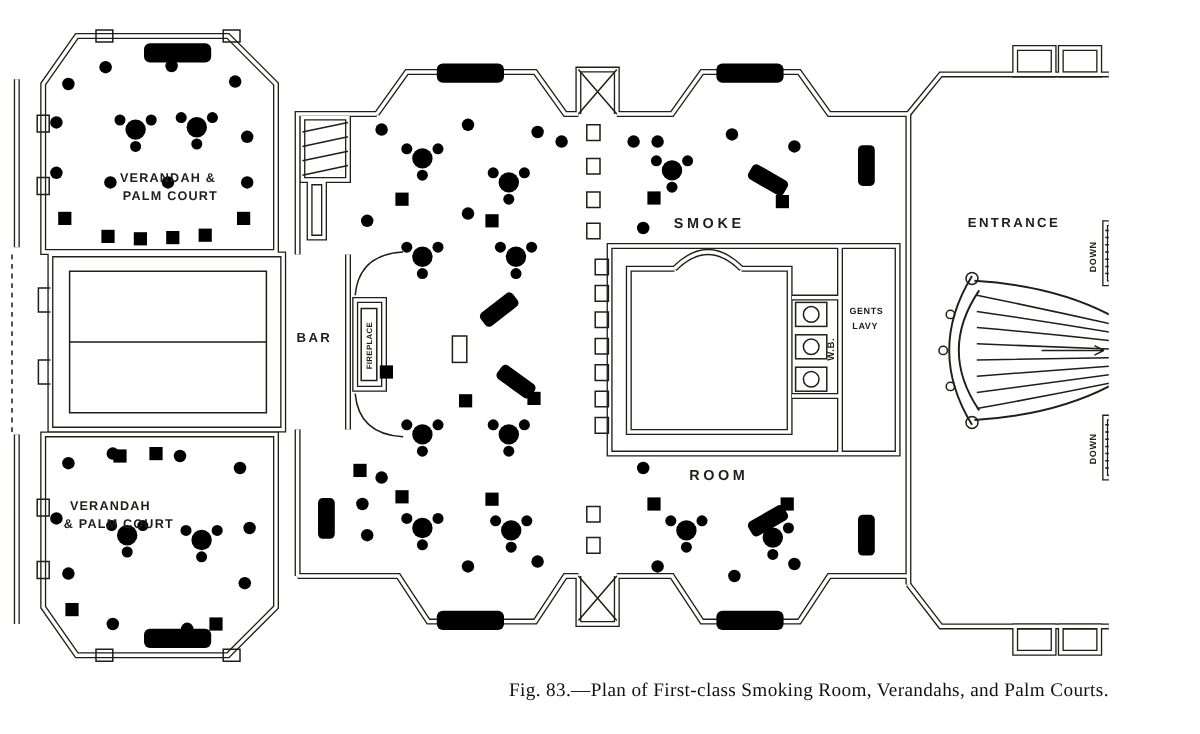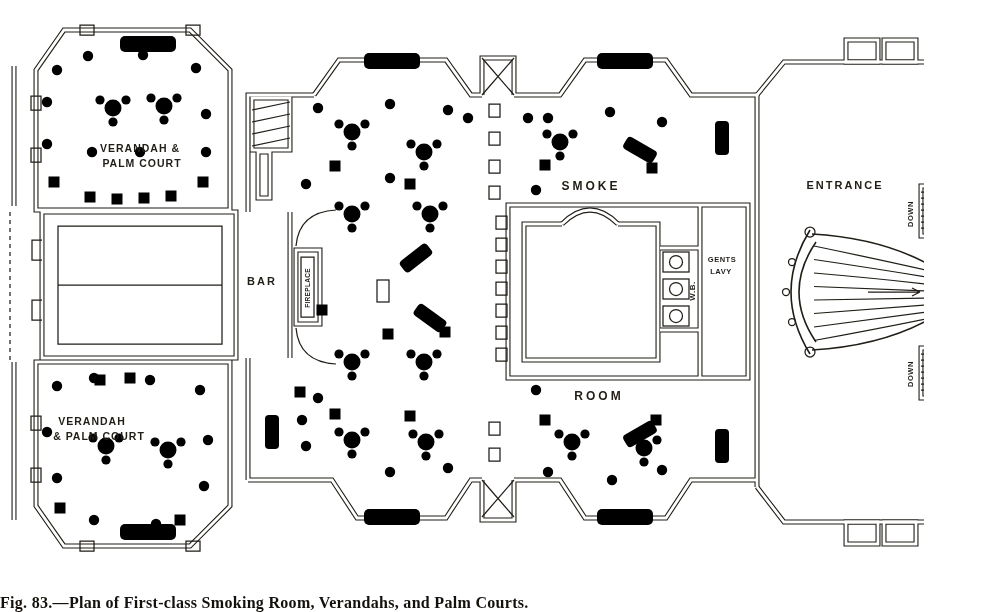--- a/index.html
+++ b/index.html
@@ -12,22 +12,22 @@
   .thin path,.thin rect,.thin circle,.thin line{stroke:#211d17;stroke-width:1.25;fill:none;}
   .med path{stroke:#211d17;stroke-width:1.6;fill:none;}
   .dash{stroke-dasharray:4 4;}
   .t{font-family:"Liberation Sans",sans-serif;font-weight:bold;fill:#211d17;}
   .s10{font-size:10.5px;letter-spacing:1px;}
   .s11{font-size:11px;letter-spacing:2px;}
   .s12{font-size:12px;letter-spacing:3px;}
   .s8{font-size:8px;letter-spacing:.5px;}
   .s7{font-size:7.5px;letter-spacing:.5px;}
   .s6{font-size:6.5px;letter-spacing:.3px;}
-  #caption{position:absolute;left:0;right:0;top:594px;text-align:left;
-           font-family:"Liberation Serif",serif;font-weight:bold;font-size:16px;
+  #caption{position:absolute;left:0;right:0;top:567px;text-align:right;
+           font-family:"Liberation Serif",serif;font-weight:normal;font-size:16px;
            color:#14110d;letter-spacing:.3px;}
 </style>
 </head>
 <body>
 
 <div id="stage">
 
 <svg width="1000" height="612" viewBox="0 0 1000 612">
   <defs>
 

